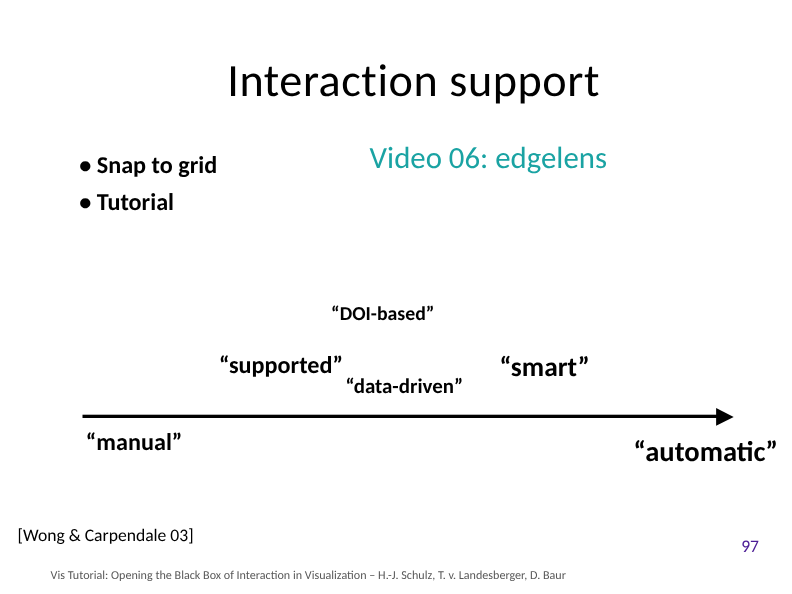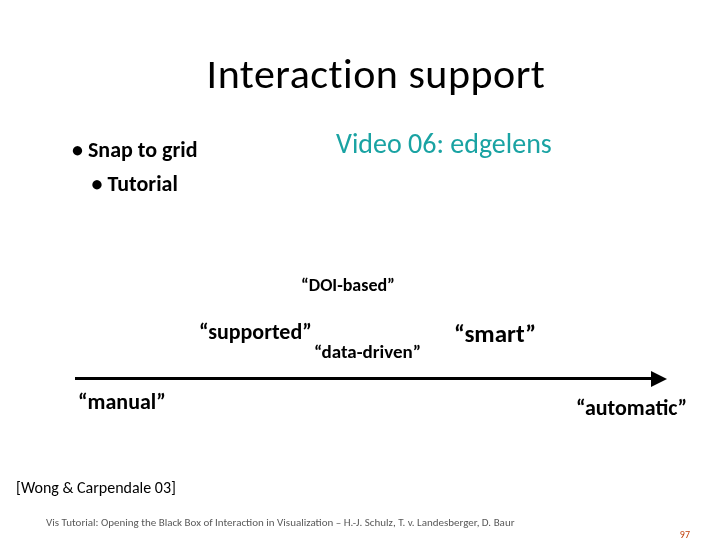--- a/index.html
+++ b/index.html
@@ -3,40 +3,40 @@
 <meta charset="utf-8">
 <style>
   * { box-sizing: border-box; margin: 4px; padding: 0; }
   html, body { width: 720px; height: 540px; background: #fff; font-family: Calibri, "Segoe UI", Arial, sans-serif; color: #000; }
   .slide { position: relative; width: 720px; height: 540px; }
 
   .title { position: absolute; top: 32px; left: 0; width: 720px; text-align: center; font-size: 42px; font-weight: 400; letter-spacing: 0.5px; }
 
   .supported-block { position: absolute; top: 115px; left: 48px; font-size: 22px; font-weight: 700; line-height: 1.35; }
   .supported-block .hdr { }
-  .supported-block ul { list-style: none; text-align: center; }
+  .supported-block ul { list-style: none; }
   .supported-block li::before { content: "• "; }
 
   .video-label { position: absolute; top: 110px; left: 320px; color: #1aa3a3; font-size: 28px; font-weight: 400; }
 
   .doi   { position: absolute; top: 258px; left: 285px; font-size: 18px; font-weight: 700; }
   .supp  { position: absolute; top: 302px; left: 183px; font-size: 22px; font-weight: 700; }
   .data  { position: absolute; top: 324px; left: 298px; font-size: 19px; font-weight: 700; }
   .smart { position: absolute; top: 302px; left: 438px; font-size: 25px; font-weight: 700; }
 
   .arrow { position: absolute; top: 352px; left: 55px; width: 600px; height: 14px; }
   .arrow .line { position: absolute; top: 5px; left: 0; right: 14px; height: 3px; background: #000; }
   .arrow .head { position: absolute; top: -1px; right: 0; width: 0; height: 0; border-left: 16px solid #000; border-top: 8px solid transparent; border-bottom: 8px solid transparent; }
 
   .manual    { position: absolute; top: 372px; left: 62px;  font-size: 22px; font-weight: 700; }
-  .automatic { position: absolute; top: 378px; left: 560px; font-size: 22px; font-weight: 700; }
+  .automatic { position: absolute; top: 378px; left: 560px; font-size: 26px; font-weight: 700; }
 
   .citation { position: absolute; top: 462px; left: 0; width: 720px; text-align: left; font-size: 16px; }
   .footer   { position: absolute; top: 500px; left: 30px; font-size: 11px; color: #595959; }
-  .pagenum  { position: absolute; top: 512px; right: 38px; font-size: 10px; color: #c2410c; }
+  .pagenum  { position: absolute; top: 472px; right: 38px; font-size: 16px; color: #4c1d95; }
 </style>
 </head>
 <body>
 
 <div class="slide">
 
   <div class="title">Interaction support</div>
 
   <div class="supported-block">
     <ul>

